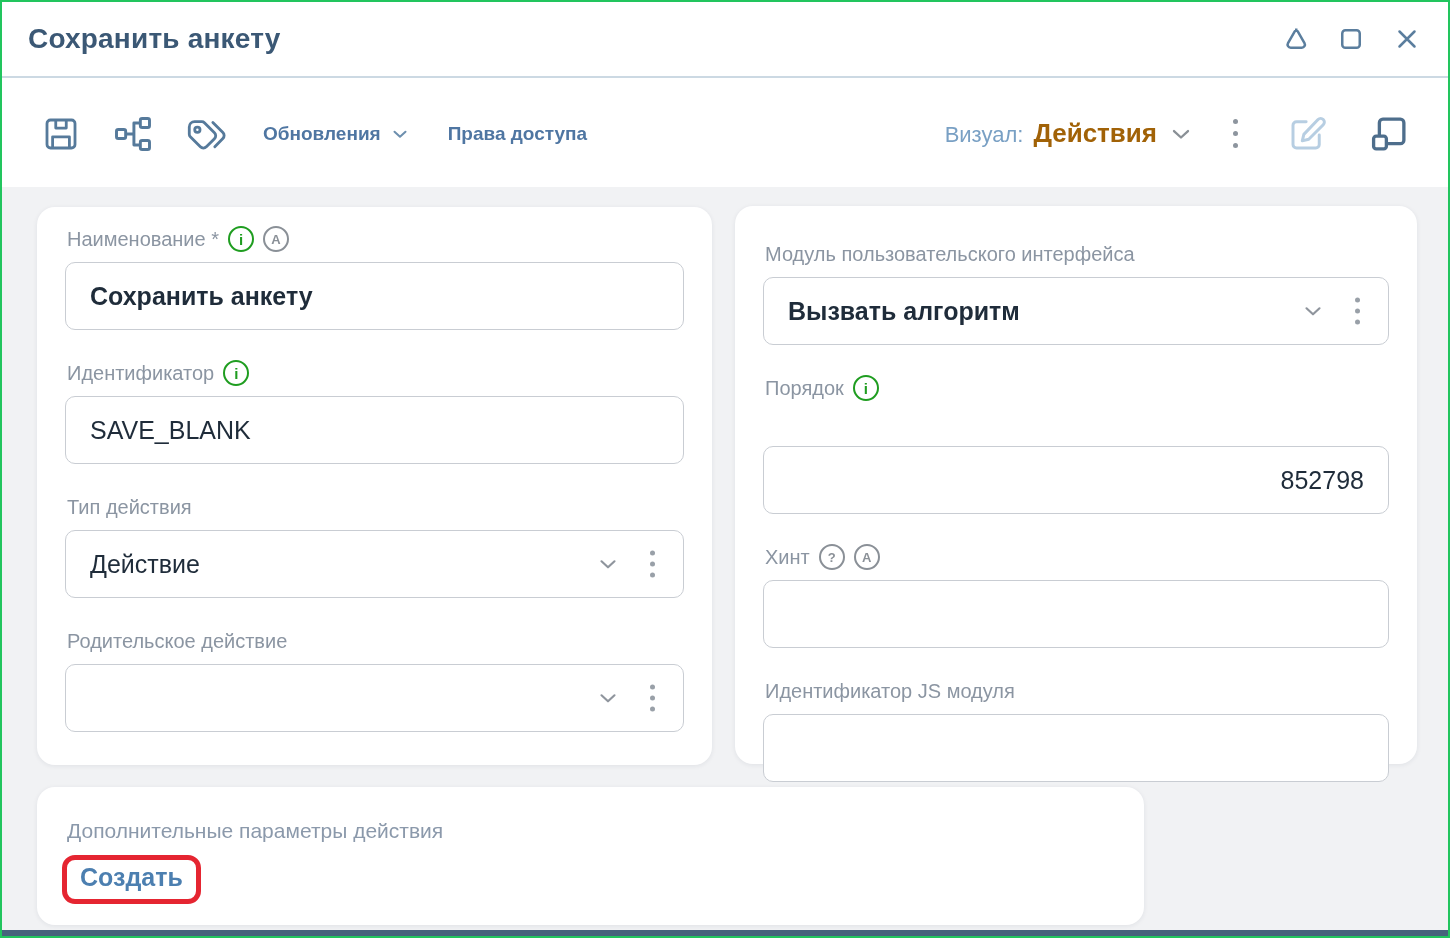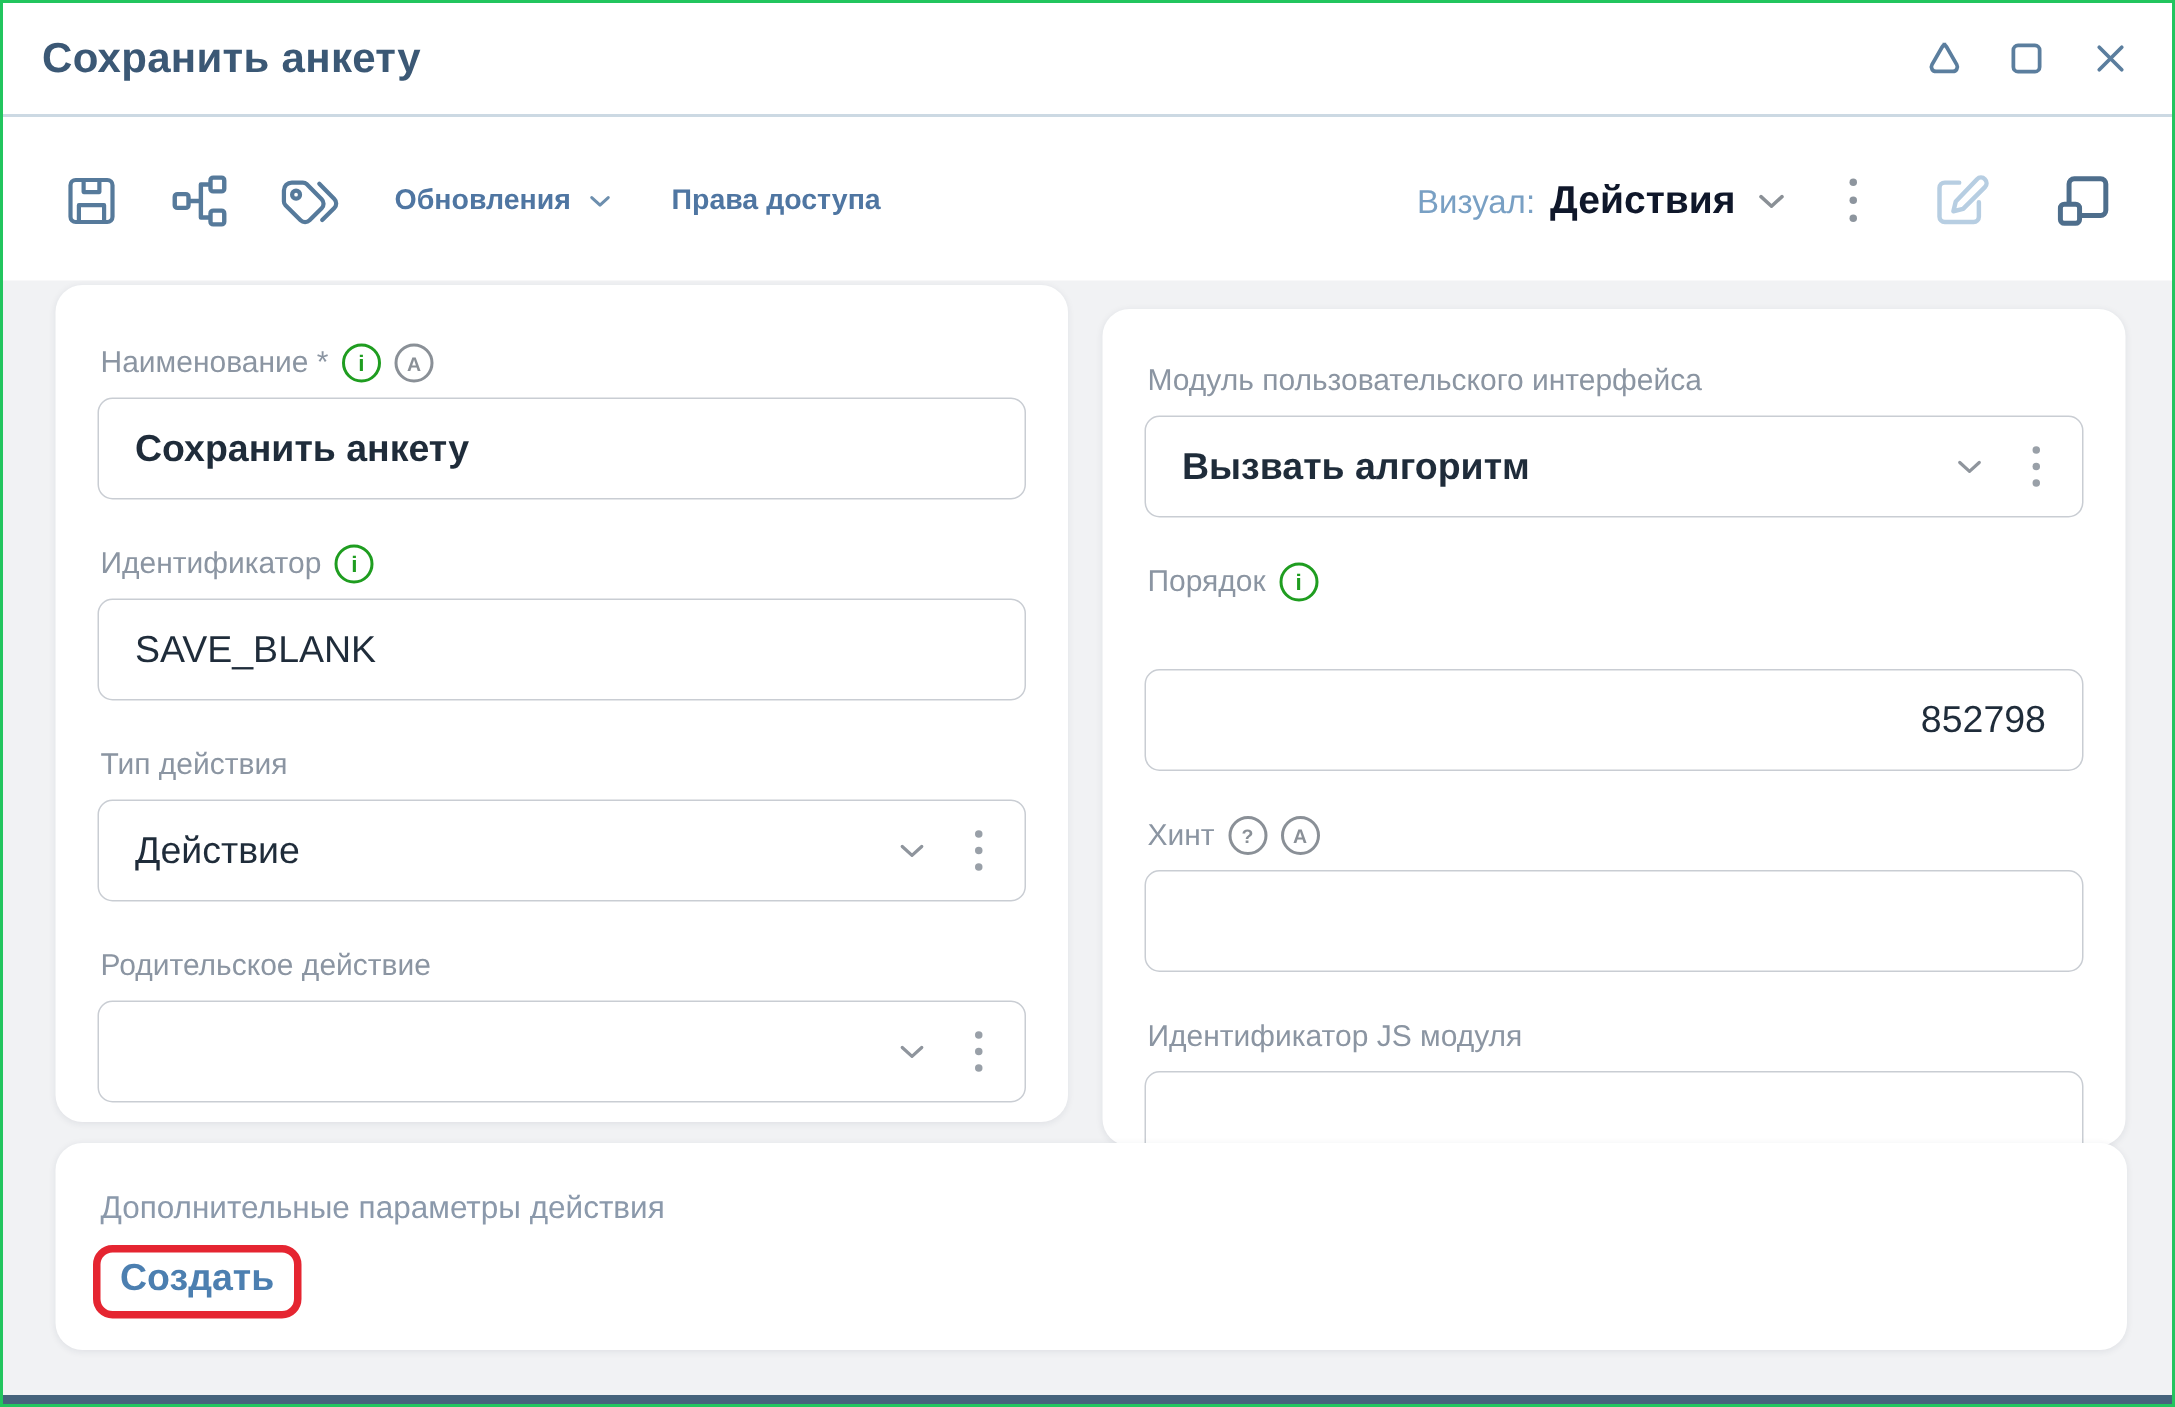--- a/index.html
+++ b/index.html
@@ -27,33 +27,33 @@
     display:flex; align-items:center; padding:0 38px; background:#fff;
   }
   .tb-left{ display:flex; align-items:center; gap:29px; }
   .tb-icon svg{ display:block; }
   .tb-text{ font-size:19px; font-weight:700; color:#4f76a2; display:flex; align-items:center; gap:8px; cursor:pointer; }
   .tb-text.updates{ margin-left:6px; }
   .tb-text.rights{ margin-left:8px; }
   .tb-right{ margin-left:auto; display:flex; align-items:center; gap:30px; }
   .visual{ display:flex; align-items:baseline; gap:10px; cursor:pointer; }
   .visual-label{ font-size:22px; color:#79a0c4; }
-  .visual-value{ font-size:26px; font-weight:700; color:#0f172a; }
+  .visual-value{ font-size:26px; font-weight:700; color:#a16207; }
   .visual .chev{ align-self:center; }
   .kebab{ display:flex; flex-direction:column; gap:7px; padding:4px 8px; cursor:pointer; }
   .kebab i{ width:5px; height:5px; border-radius:50%; background:#8d959e; display:block; }
 
   
   .content{ position:absolute; left:0; top:185px; right:0; bottom:0; background:#f1f2f4; }
   .bottombar{ position:absolute; left:0; right:0; bottom:0; height:6px; background:#46637c; }
 
   .panel{ position:absolute; background:#fff; border-radius:18px; box-shadow:0 1px 5px rgba(30,40,60,.08); }
-  .panel-left { left:35px;  top:3px; width:675px;  height:558px; padding:38px 28px 0; }
+  .panel-left { left:35px;  top:20px; width:675px;  height:558px; padding:18px 28px 0; }
   .panel-right{ left:733px; top:19px; width:682px;  height:558px; padding:34px 28px 0; }
-  .panel-bottom{ left:35px; top:575px; width:1381px; height:138px; padding:32px 28px 0; }
+  .panel-bottom{ left:35px; top:600px; width:1107px; height:138px; padding:32px 28px 0; }
 
   .field{ margin-bottom:29px; }
   .label-row{ display:flex; align-items:center; gap:9px; height:28px; margin-bottom:9px; padding-left:2px; }
   .label{ font-size:20px; color:#8b95a2; }
   .cicon{
     display:inline-flex; align-items:center; justify-content:center;
     width:26px; height:26px; border-radius:50%; border:2.5px solid;
     font-size:15px; font-weight:700; cursor:pointer; line-height:1;
   }
   .cicon.green{ border-color:#1f9d20; color:#1f9d20; }

